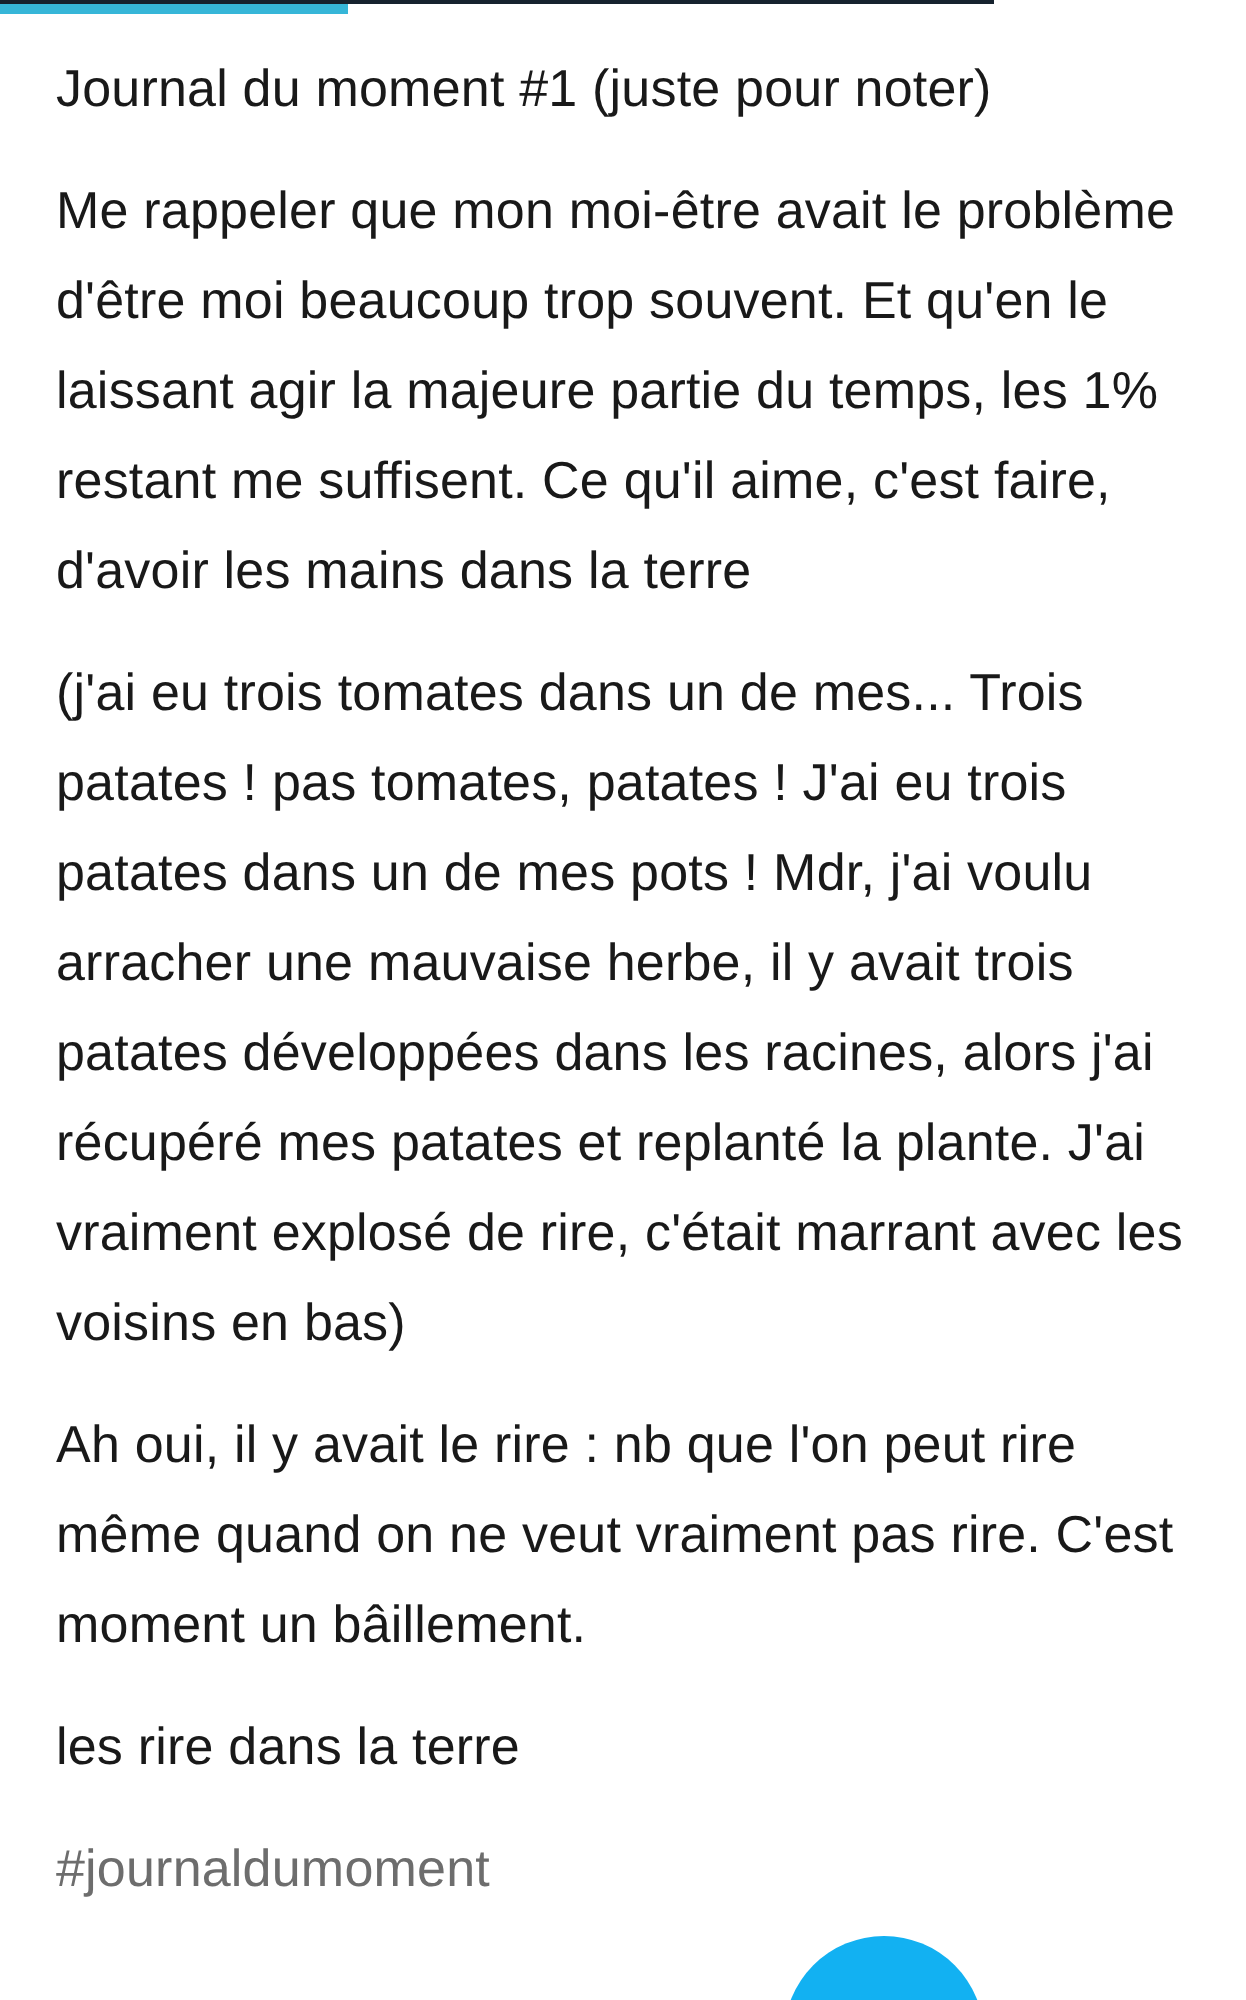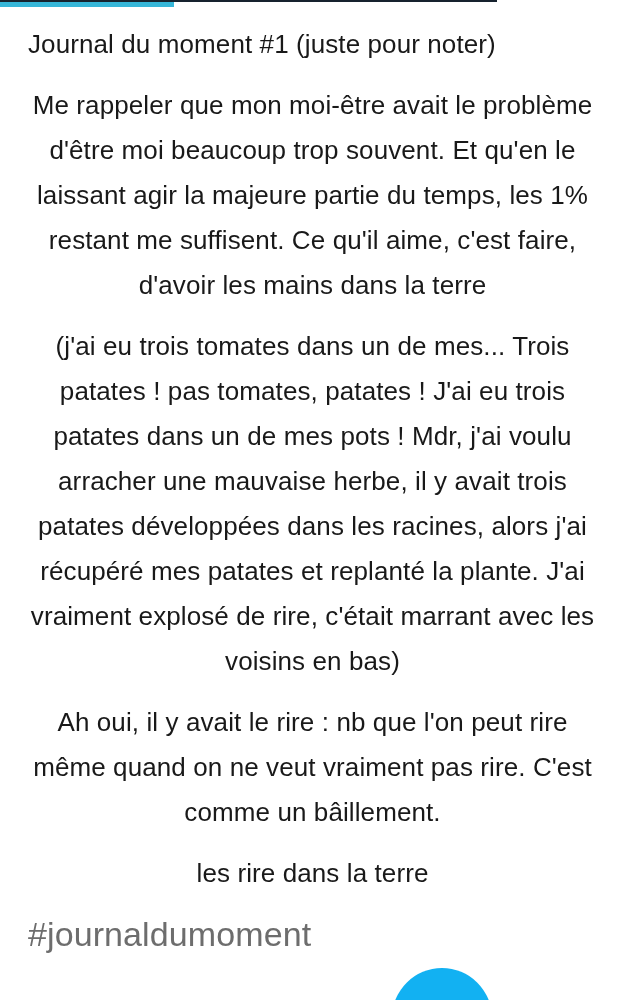--- a/index.html
+++ b/index.html
@@ -54,30 +54,29 @@
     line-height: 45px;
     margin: 0 0 16px 0;
     letter-spacing: 0.1px;
   }
   .post p {
     font-size: 26px;
     font-weight: 400;
     line-height: 45px;
     margin: 0 0 16px 0;
     letter-spacing: 0.1px;
-    text-align: center;
   }
   .tags {
     margin-top: 16px;
     display: flex;
     gap: 15px;
     flex-wrap: wrap;
   }
   .tag {
-    font-size: 34px;
+    font-size: 26px;
     line-height: 45px;
     color: #6d6d6d;
     text-decoration: none;
     cursor: pointer;
     letter-spacing: 0.1px;
   }
   
   .fab {
     position: absolute;
     top: 968px;
@@ -104,21 +103,21 @@
     <div class="progress-fill" style="width: 35%; background: rgb(54, 182, 216);"></div>
   </div>
 
   <article class="post">
     <h1 class="post-title">Journal du moment #1 (juste pour noter)</h1>
 
     <p>Me rappeler que mon moi-être avait le problème d'être moi beaucoup trop souvent. Et qu'en le laissant agir la majeure partie du temps, les 1% restant me suffisent. Ce qu'il aime, c'est faire, d'avoir les mains dans la terre</p>
 
     <p>(j'ai eu trois tomates dans un de mes... Trois patates ! pas tomates, patates ! J'ai eu trois patates dans un de mes pots ! Mdr, j'ai voulu arracher une mauvaise herbe, il y avait trois patates développées dans les racines, alors j'ai récupéré mes patates et replanté la plante. J'ai vraiment explosé de rire, c'était marrant avec les voisins en bas)</p>
 
-    <p>Ah oui, il y avait le rire : nb que l'on peut rire même quand on ne veut vraiment pas rire. C'est comme un bâillement.</p>
+    <p>Ah oui, il y avait le rire : nb que l'on peut rire même quand on ne veut vraiment pas rire. C'est moment un bâillement.</p>
 
     <p>les rire dans la terre</p>
 
     <div class="tags">
       <a class="tag">#journaldumoment</a>
     </div>
   </article>
 
   <button class="fab" style="background: rgb(18, 177, 242);">
     

